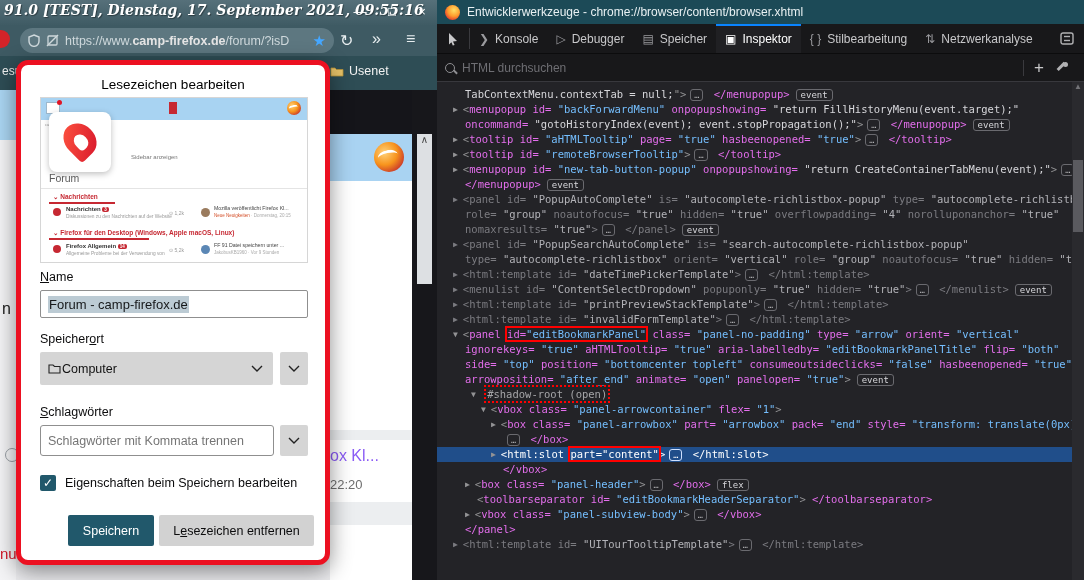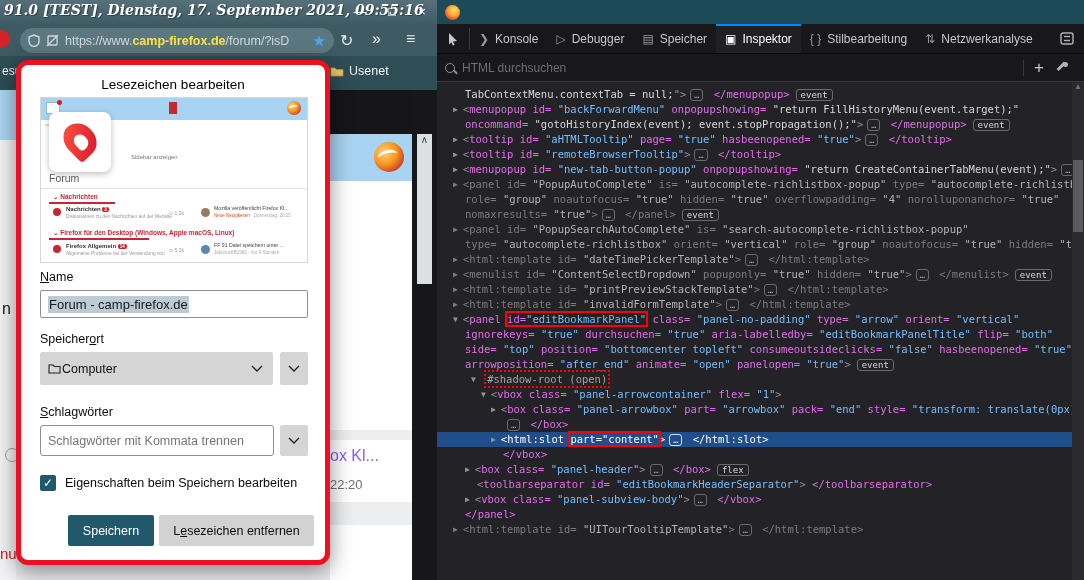--- a/index.html
+++ b/index.html
@@ -13,21 +13,21 @@
     background:linear-gradient(#56707a,#3f5b64);color:#fff;}
   #bw-title{left:4px;top:2px;font-family:"DejaVu Serif",serif;font-style:italic;font-weight:bold;
     font-size:14px;white-space:nowrap;text-shadow:1px 1px 1px rgba(0,0,0,.4);}
   .winbtn{top:3px;width:26px;height:18px;color:#fff;font-size:13px;text-align:center;line-height:18px;}
   #bw-navbar{left:0;top:25px;width:437px;height:31px;background:#3e5a63;}
   #url-pill{left:20px;top:3px;width:314px;height:25px;background:#5d7780;border-radius:13px;
     display:flex;align-items:center;padding:0 8px;box-sizing:border-box;color:#cfd9dc;}
   #red-dot-edge{left:-8px;top:30px;width:18px;height:18px;border-radius:50%;background:#d32329;}
   .pill-ic{margin-right:6px;flex:0 0 auto;}
   #url-text{font-size:12.5px;white-space:nowrap;overflow:hidden;flex:1;}
-  #url-text .dom{color:#fde047;font-weight:bold;}
+  #url-text .dom{color:#e5e5e5;font-weight:bold;}
   #url-star{color:#45a7ff;font-size:15px;margin-left:4px;}
   .nav-ic{color:#e8eef0;font-size:16px;text-align:center;}
   #bw-bookmarks{left:0;top:56px;width:437px;height:34px;background:#2e4d55;color:#fff;}
   #bm-frag{left:2px;top:8px;font-size:12px;color:#f2f2f2;}
   #bm-usenet{left:330px;top:8px;font-size:12.5px;display:flex;align-items:center;gap:5px;color:#f2f2f2;}
 
   
   #page-right{left:330px;top:90px;width:82px;height:490px;background:#eceef0;}
   #pr-darkstrip{left:412px;top:90px;width:25px;height:490px;background:#17171b;}
   #pr-darktop{left:330px;top:90px;width:82px;height:44px;background:#15151a;}
@@ -294,20 +294,21 @@
 
   <div id="btn-save" class="abs">Speichern</div>
   <div id="btn-remove" class="abs">
       <span><span>L</span><u>e</u><span>sezeichen entfernen</span></span>
     </div>
 </div>
 
 <div id="devtools" class="abs">
   <div id="dt-titlebar" class="abs">
     <span id="ff-icon"></span>
+    <span>Entwicklerwerkzeuge - chrome://browser/content/browser.xhtml</span>
   </div>
 
   <div id="dt-toolbar" class="abs">
     <div id="pointer-btn">
       <svg width="14" height="14">
           <path d="M3 1 L11 9 L7 9.5 L8.6 13 L6.8 13.6 L5.4 10.2 L3 12.4 Z" fill="#c8c8ca"></path>
         </svg>
     </div>
     <div class="tb-divider"></div>
     <div id="dt-tabs">
@@ -353,31 +354,32 @@
     <span id="dropper"></span>
   </div>
 
   <div id="markup-view" class="abs">
       <div class="cline" style="padding-left: 28px;"><span class="valw">TabContextMenu.contextTab = null;</span><span class="pu">"&gt;</span><span class="ebdg">…</span> <span class="tag">&lt;/menupopup&gt;</span><span class="bdg">event</span></div>
       <div class="cline" style="padding-left: 16px;"><span class="ar">▶</span><span class="pu">&lt;</span><span class="tag">menupopup</span> <span class="attr">id=</span> <span class="val">"backForwardMenu"</span> <span class="attr">onpopupshowing=</span> <span class="valw">"return FillHistoryMenu(event.target);"</span></div>
       <div class="cline" style="padding-left: 28px;"><span class="attr">oncommand=</span> <span class="valw">"gotoHistoryIndex(event); event.stopPropagation();"</span><span class="pu">&gt;</span><span class="ebdg">…</span> <span class="tag">&lt;/menupopup&gt;</span><span class="bdg">event</span></div>
       <div class="cline" style="padding-left: 16px;"><span class="ar">▶</span><span class="pu">&lt;</span><span class="tag">tooltip</span> <span class="attr">id=</span> <span class="val">"aHTMLTooltip"</span> <span class="attr">page=</span> <span class="val">"true"</span> <span class="attr">hasbeenopened=</span> <span class="val">"true"</span><span class="pu">&gt;</span><span class="ebdg">…</span> <span class="tag">&lt;/tooltip&gt;</span></div>
       <div class="cline" style="padding-left: 16px;"><span class="ar">▶</span><span class="pu">&lt;</span><span class="tag">tooltip</span> <span class="attr">id=</span> <span class="val">"remoteBrowserTooltip"</span><span class="pu">&gt;</span><span class="ebdg">…</span> <span class="tag">&lt;/tooltip&gt;</span></div>
       <div class="cline" style="padding-left: 16px;"><span class="ar">▶</span><span class="pu">&lt;</span><span class="tag">menupopup</span> <span class="attr">id=</span> <span class="val">"new-tab-button-popup"</span> <span class="attr">onpopupshowing=</span> <span class="valw">"return CreateContainerTabMenu(event);"</span><span class="pu">&gt;</span><span class="ebdg">…</span></div>
+      <div class="cline" style="padding-left: 28px;"><span class="tag">&lt;/menupopup&gt;</span><span class="bdg">event</span></div>
       <div class="cline fade" style="padding-left: 16px;"><span class="ar">▶</span><span class="pu">&lt;</span><span class="tag">panel</span> <span class="attr">id=</span> <span class="val">"PopupAutoComplete"</span> <span class="attr">is=</span> <span class="val">"autocomplete-richlistbox-popup"</span> <span class="attr">type=</span> <span class="val">"autocomplete-richlistbox"</span></div>
       <div class="cline fade" style="padding-left: 28px;"><span class="attr">role=</span> <span class="val">"group"</span> <span class="attr">noautofocus=</span> <span class="val">"true"</span> <span class="attr">hidden=</span> <span class="val">"true"</span> <span class="attr">overflowpadding=</span> <span class="val">"4"</span> <span class="attr">norolluponanchor=</span> <span class="val">"true"</span></div>
       <div class="cline fade" style="padding-left: 28px;"><span class="attr">nomaxresults=</span> <span class="val">"true"</span><span class="pu">&gt;</span><span class="ebdg">…</span> <span class="tag">&lt;/panel&gt;</span><span class="bdg">event</span></div>
       <div class="cline fade" style="padding-left: 16px;"><span class="ar">▶</span><span class="pu">&lt;</span><span class="tag">panel</span> <span class="attr">id=</span> <span class="val">"PopupSearchAutoComplete"</span> <span class="attr">is=</span> <span class="val">"search-autocomplete-richlistbox-popup"</span></div>
       <div class="cline fade" style="padding-left: 28px;"><span class="attr">type=</span> <span class="val">"autocomplete-richlistbox"</span> <span class="attr">orient=</span> <span class="val">"vertical"</span> <span class="attr">role=</span> <span class="val">"group"</span> <span class="attr">noautofocus=</span> <span class="val">"true"</span> <span class="attr">hidden=</span> <span class="val">"true"</span></div>
       <div class="cline fade" style="padding-left: 16px;"><span class="ar">▶</span><span class="pu">&lt;</span><span class="tag">html:template</span> <span class="attr">id=</span> <span class="val">"dateTimePickerTemplate"</span><span class="pu">&gt;</span><span class="ebdg">…</span> <span class="tag">&lt;/html:template&gt;</span></div>
       <div class="cline fade" style="padding-left: 16px;"><span class="ar">▶</span><span class="pu">&lt;</span><span class="tag">menulist</span> <span class="attr">id=</span> <span class="val">"ContentSelectDropdown"</span> <span class="attr">popuponly=</span> <span class="val">"true"</span> <span class="attr">hidden=</span> <span class="val">"true"</span><span class="pu">&gt;</span><span class="ebdg">…</span> <span class="tag">&lt;/menulist&gt;</span><span class="bdg">event</span></div>
       <div class="cline fade" style="padding-left: 16px;"><span class="ar">▶</span><span class="pu">&lt;</span><span class="tag">html:template</span> <span class="attr">id=</span> <span class="val">"printPreviewStackTemplate"</span><span class="pu">&gt;</span><span class="ebdg">…</span> <span class="tag">&lt;/html:template&gt;</span></div>
       <div class="cline fade" style="padding-left: 16px;"><span class="ar">▶</span><span class="pu">&lt;</span><span class="tag">html:template</span> <span class="attr">id=</span> <span class="val">"invalidFormTemplate"</span><span class="pu">&gt;</span><span class="ebdg">…</span> <span class="tag">&lt;/html:template&gt;</span></div>
       <div class="cline" style="padding-left: 16px;"><span class="ar">▼</span><span class="pu">&lt;</span><span class="tag">panel</span> <span class="rbox"><span class="attr">id=</span><span class="val">"editBookmarkPanel"</span></span> <span class="attr">class=</span> <span class="val">"panel-no-padding"</span> <span class="attr">type=</span> <span class="val">"arrow"</span> <span class="attr">orient=</span> <span class="val">"vertical"</span></div>
-      <div class="cline" style="padding-left: 28px;"><span class="attr">ignorekeys=</span> <span class="val">"true"</span> <span class="attr">durchsuchen=</span> <span class="val">"true"</span> <span class="attr">aria-labelledby=</span> <span class="val">"editBookmarkPanelTitle"</span> <span class="attr">flip=</span> <span class="val">"both"</span></div>
+      <div class="cline" style="padding-left: 28px;"><span class="attr">ignorekeys=</span> <span class="val">"true"</span> <span class="attr">aHTMLTooltip=</span> <span class="val">"true"</span> <span class="attr">aria-labelledby=</span> <span class="val">"editBookmarkPanelTitle"</span> <span class="attr">flip=</span> <span class="val">"both"</span></div>
       <div class="cline" style="padding-left: 28px;"><span class="attr">side=</span> <span class="val">"top"</span> <span class="attr">position=</span> <span class="val">"bottomcenter topleft"</span> <span class="attr">consumeoutsideclicks=</span> <span class="val">"false"</span> <span class="attr">hasbeenopened=</span> <span class="val">"true"</span></div>
       <div class="cline" style="padding-left: 28px;"><span class="attr">arrowposition=</span> <span class="val">"after_end"</span> <span class="attr">animate=</span> <span class="val">"open"</span> <span class="attr">panelopen=</span> <span class="val">"true"</span><span class="pu">&gt;</span><span class="bdg">event</span></div>
       <div class="cline" style="padding-left: 34px;"><span class="ar">▼</span> <span class="sh rboxd">#shadow-root (open)</span></div>
       <div class="cline" style="padding-left: 44px;"><span class="ar">▼</span><span class="pu">&lt;</span><span class="tag">vbox</span> <span class="attr">class=</span> <span class="val">"panel-arrowcontainer"</span> <span class="attr">flex=</span> <span class="val">"1"</span><span class="pu">&gt;</span></div>
       <div class="cline" style="padding-left: 54px;"><span class="ar">▶</span><span class="pu">&lt;</span><span class="tag">box</span> <span class="attr">class=</span> <span class="val">"panel-arrowbox"</span> <span class="attr">part=</span> <span class="val">"arrowbox"</span> <span class="attr">pack=</span> <span class="val">"end"</span> <span class="attr">style=</span> <span class="val">"transform: translate(0px);"</span></div>
       <div class="cline" style="padding-left: 66px;"><span class="ebdg">…</span> <span class="tag">&lt;/box&gt;</span></div>
       <div class="cline sel" style="padding-left: 54px;"><span class="ar">▶</span><span class="pu">&lt;</span><span class="tag">html:slot</span> <span class="rbox"><span class="attr">part=</span><span class="val">"content"</span></span><span class="pu">&gt;</span><span class="ebdg">…</span> <span class="tag">&lt;/html:slot&gt;</span></div>
       <div class="cline" style="padding-left: 66px;"><span class="tag">&lt;/vbox&gt;</span></div>
       <div class="cline" style="padding-left: 28px;"><span class="ar">▶</span><span class="pu">&lt;</span><span class="tag">box</span> <span class="attr">class=</span> <span class="val">"panel-header"</span><span class="pu">&gt;</span><span class="ebdg">…</span> <span class="tag">&lt;/box&gt;</span><span class="bdg">flex</span></div>
       <div class="cline" style="padding-left: 40px;"><span class="pu">&lt;</span><span class="tag">toolbarseparator</span> <span class="attr">id=</span> <span class="val">"editBookmarkHeaderSeparator"</span><span class="pu">&gt;</span> <span class="tag">&lt;/toolbarseparator&gt;</span></div>

